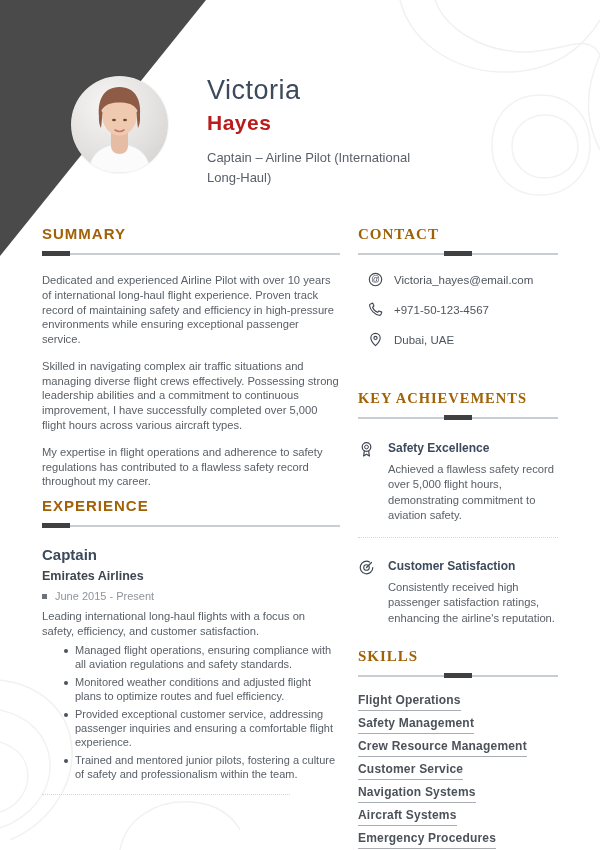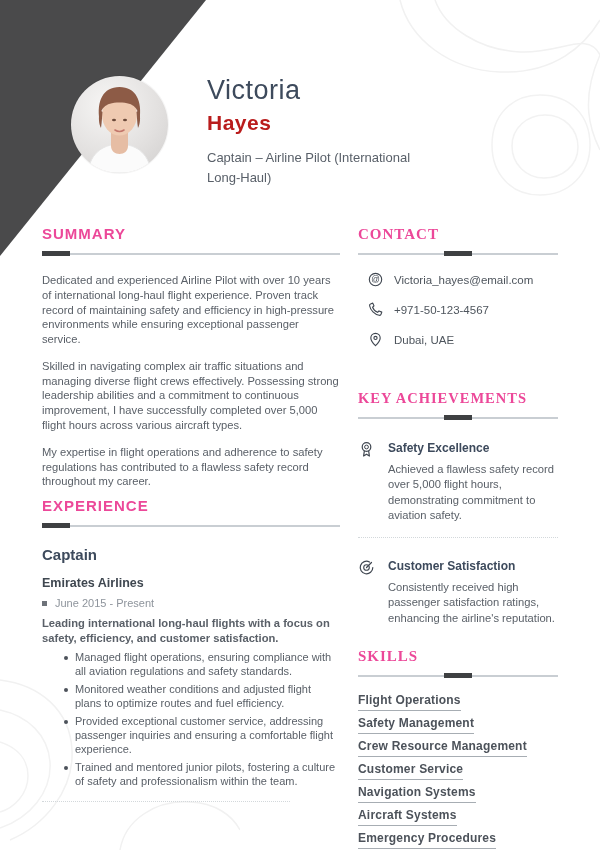--- a/index.html
+++ b/index.html
@@ -32,21 +32,21 @@
   .job-title{margin-top:8px;font-size:13px;color:#596069;line-height:1.5;width:218px;}
 
   
   .col{position:absolute;}
   #summary{left:42px;top:226px;width:298px;}
   #experience{left:42px;top:498px;width:298px;}
   #contact{left:358px;top:226px;width:200px;}
   #achievements{left:358px;top:390px;width:200px;}
   #skills{left:358px;top:648px;width:200px;}
 
-  .sec-h{margin:0;font-size:15px;font-weight:700;color:#ec4899;letter-spacing:1px;line-height:16px;}
+  .sec-h{margin:0;font-size:15px;font-weight:700;color:#a16207;letter-spacing:1px;line-height:16px;}
   .sec-h.center{text-align:left;font-family:Liberation Serif, serif;}
   .rule{position:relative;height:5px;margin-top:9px;}
   .rule::before{content:"";position:absolute;left:0;right:0;top:2px;height:2px;background:#c9ced3;}
   .rule::after{content:"";position:absolute;top:0;left:0;width:28px;height:5px;background:#3e4042;}
   .rule.center::after{left:50%;margin-left:-14px;}
   .sec-body{margin-top:17px;}
 
   
   .para{font-size:11.2px;color:#5a6068;line-height:1.32;margin:0 0 12px 0;}
   .para:last-child{margin-bottom:0;}
@@ -60,24 +60,24 @@
   .ach-item{display:flex;align-items:flex-start;}
   .ach-item + .ach-divider{margin-top:13px;}
   .ach-divider{border-top:1px dotted #d3d8db;margin-bottom:0;}
   .ach-divider + .ach-item{margin-top:20px;}
   .ach-icon{width:17px;height:17px;flex:0 0 17px;margin-right:13px;margin-top:1px;color:#3f4650;}
   .ach-title{font-size:12px;font-weight:700;color:#3d4a5c;line-height:17px;margin-bottom:5px;}
   .ach-desc{font-size:11.2px;color:#5a6068;line-height:1.38;}
 
   
   .xp-title{font-size:15px;font-weight:700;color:#3d4a5c;line-height:20px;}
-  .xp-company{font-size:12.5px;font-weight:700;color:#3f4750;line-height:16px;margin-top:10px;}
+  .xp-company{font-size:12.5px;font-weight:700;color:#3f4750;line-height:16px;margin-top:3px;}
   .xp-date{display:flex;align-items:center;margin-top:5px;font-size:11px;color:#8e949c;line-height:14px;}
   .xp-date .sq{width:5px;height:5px;background:#6e737a;margin-right:8px;flex:0 0 5px;}
-  .xp-lead{margin-top:6px;font-size:11.2px;color:#5a6068;line-height:1.3;font-weight:bold;}
+  .xp-lead{margin-top:6px;font-size:11.2px;color:#5a6068;line-height:1.3;}
   .xp-bullets{margin:6px 0 0 0;padding:0;list-style:none;}
   .xp-bullets li{
     position:relative;padding-left:33px;font-size:11px;color:#5a6068;line-height:1.27;margin-bottom:4px;
   }
   .xp-bullets li::before{
     content:"";position:absolute;left:22px;top:5px;width:4px;height:4px;border-radius:50%;background:#4c525a;
   }
   .xp-divider{border-top:1px dotted #d3d8db;margin-top:12px;width:248px;}
 
   

